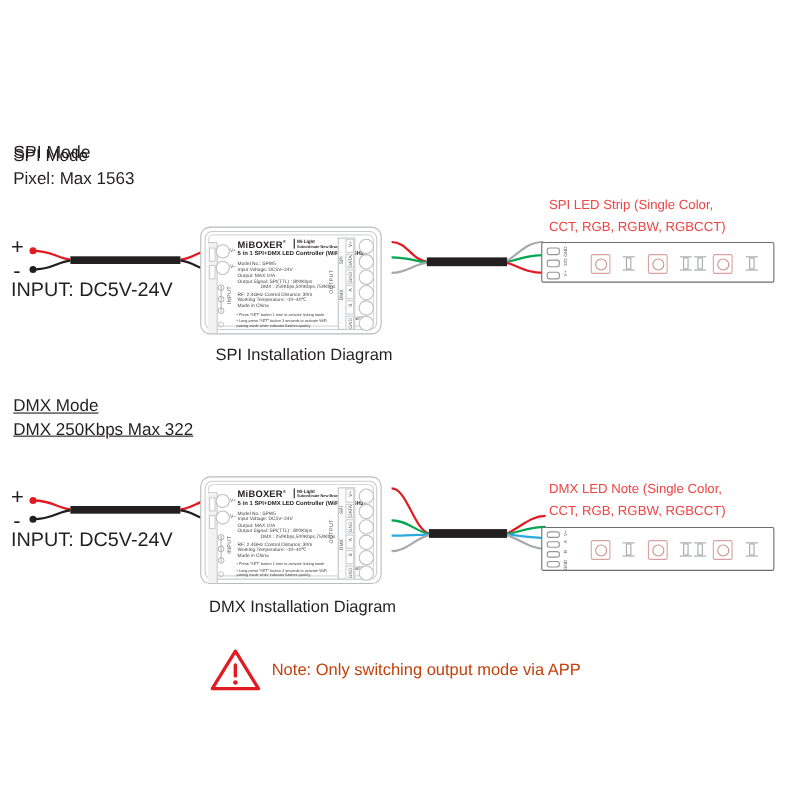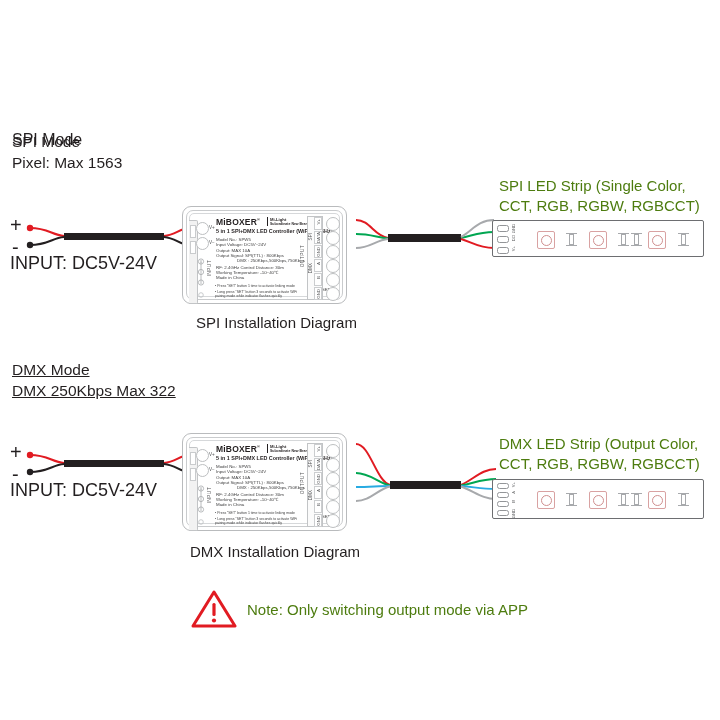--- a/index.html
+++ b/index.html
@@ -9,23 +9,23 @@
     color:#231f20;overflow:hidden;position:relative;
   }
   .stage{position:absolute;left:0;top:0;width:720px;height:720px;}
   .abs{position:absolute;}
 
   
   .mode-title{font-size:15.5px;color:#231f20;line-height:21px;white-space:nowrap;}
   .mode-sub{font-size:15.5px;color:#231f20;line-height:21px;white-space:nowrap;}
   .input-label{font-size:18px;color:#231f20;white-space:nowrap;}
   .plusminus{font-size:20px;line-height:12px;color:#231f20;font-weight:400;}
-  .strip-caption{font-size:15px;color:#4d7c0f;line-height:20px;white-space:nowrap;}
+  .strip-caption{font-size:12px;color:#ef4444;line-height:20px;white-space:nowrap;}
   .diagram-caption{font-size:15px;color:#231f20;white-space:nowrap;}
-  .note-text{font-size:15px;color:#4d7c0f;white-space:nowrap;}
+  .note-text{font-size:15px;color:#c2410c;white-space:nowrap;}
 
   
   .ctrl{
     position:absolute;width:165px;height:98px;
     border:1px solid #b9bbbd;border-radius:9px;background:#ffffff;
     box-sizing:border-box;
   }
   .ctrl-inner{
     position:absolute;left:3px;top:3px;right:3px;bottom:3px;
     border:1px solid #c9cbcd;border-radius:7px;box-sizing:border-box;
@@ -233,21 +233,21 @@
   </div>
 
   <div class="abs diagram-caption" style="left:196px;top:314px;">SPI Installation Diagram</div>
 
   <div class="abs" style="left:12px;top:359px;width:520px;text-decoration:underline;">
     <div class="mode-title">DMX Mode</div>
     <div class="mode-sub">DMX 250Kbps Max 322</div>
   </div>
 
   <div class="abs" style="left:499px;top:434px;">
-    <div class="strip-caption">DMX LED Strip (Output Color,</div>
+    <div class="strip-caption">DMX LED Note (Single Color,</div>
     <div class="strip-caption">CCT, RGB, RGBW, RGBCCT)</div>
   </div>
 
   <div class="abs plusminus" style="left:10px;top:446px;">+</div>
   <div class="abs plusminus" style="left:12px;top:468px;">-</div>
   <div class="abs input-label" style="left:10px;top:480px;">INPUT: DC5V-24V</div>
 
   <svg class="abs" style="left:0px;top:432px;" width="190" height="60">
     <path d="M30,23 C48,23 52,30 64,31" stroke="#e11b22" stroke-width="2.1" fill="none"></path>
     <path d="M30,40 C48,40 52,33 64,32" stroke="#231f20" stroke-width="2.1" fill="none"></path>

